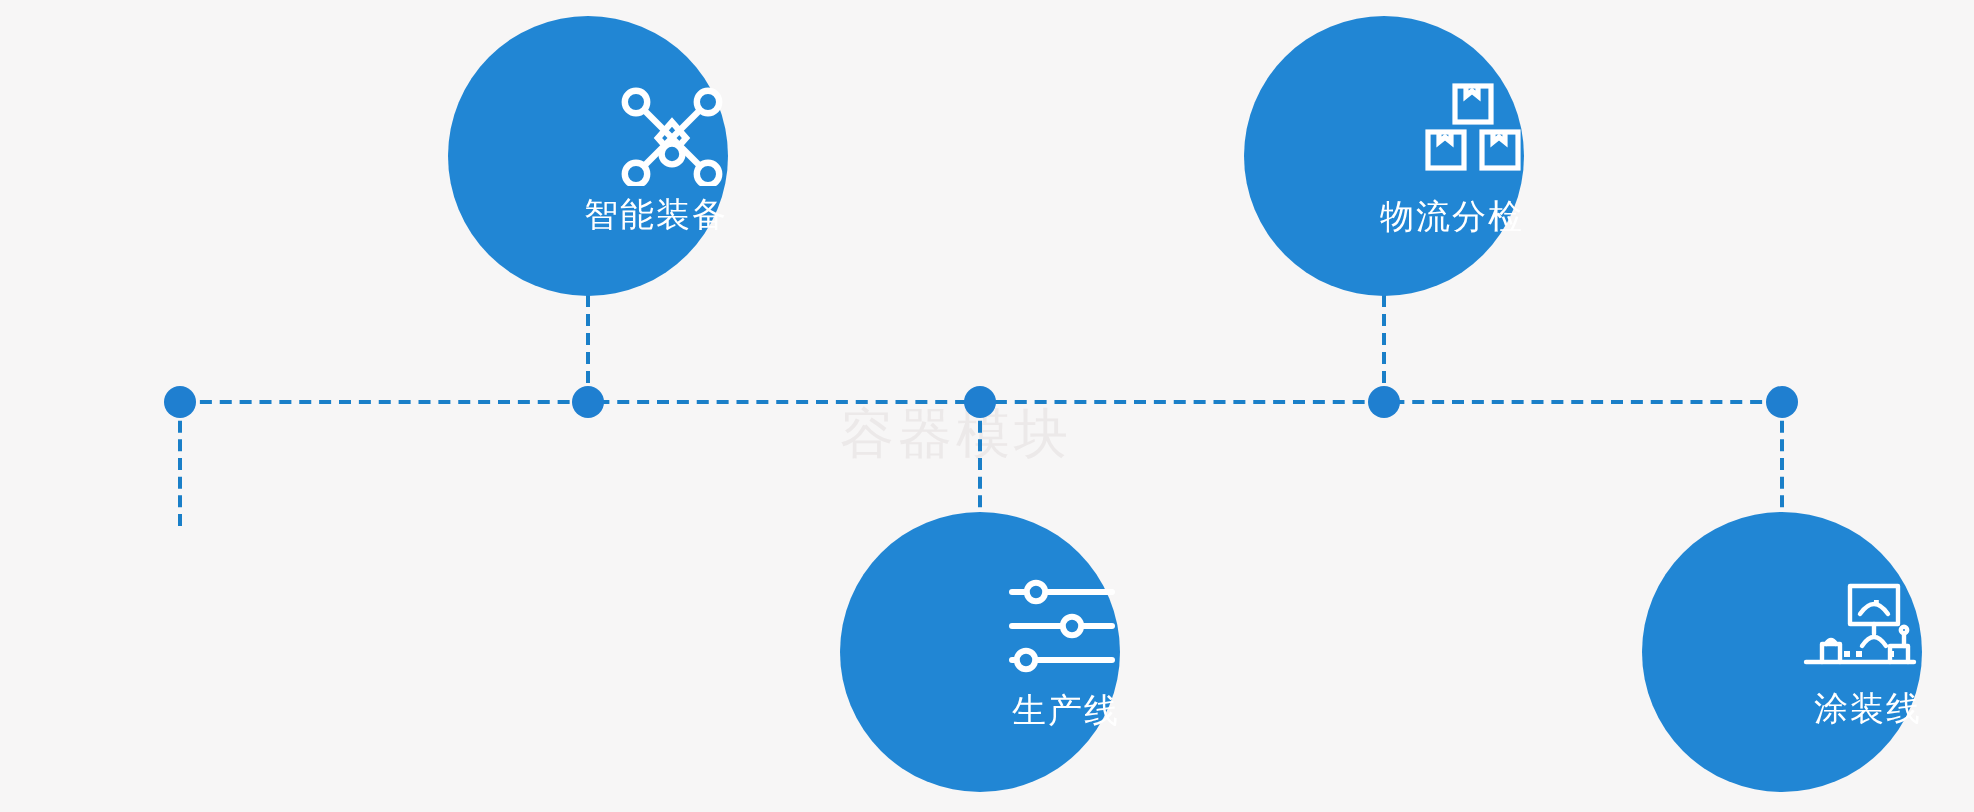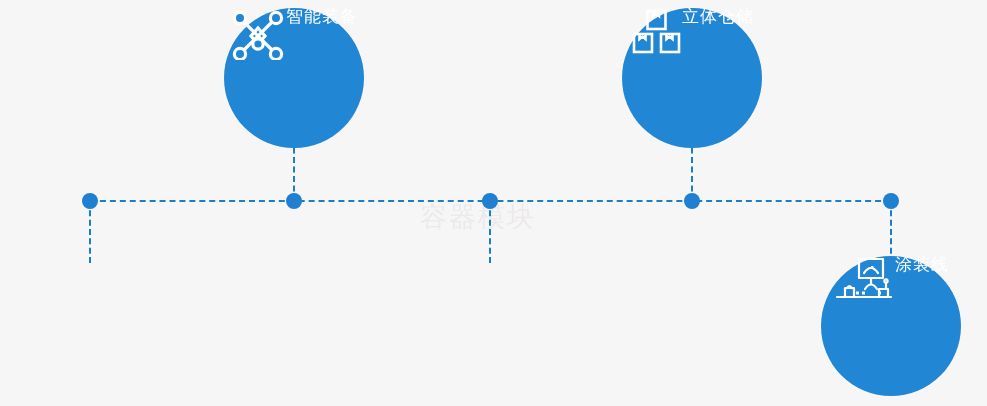--- a/index.html
+++ b/index.html
@@ -68,21 +68,22 @@
   .node.n5 { left: 883px; top: 193px; }
 
   
   .bubble {
     position: absolute;
     width: 140px;
     height: 140px;
     border-radius: 50%;
     background: #2186d4;
     display: flex;
-    align-items: flex-start;
+    flex-direction: column;
+    align-items: flex-end;
     justify-content: center;
   }
   .bubble .icon {
     width: 56px;
     height: 52px;
     display: block;
     margin-bottom: 6px;
   }
   .bubble .icon svg { display: block; width: 100%; height: 100%; }
   .bubble .caption {
@@ -150,24 +151,41 @@
         <g fill="none" stroke="#ffffff" stroke-width="2.6">
           <rect x="17.5" y="3" width="18" height="18"></rect>
           <path d="M23 3 v5 l3 -2.4 l3 2.4 v-5"></path>
           <rect x="4" y="26" width="18" height="18"></rect>
           <path d="M9.5 26 v5 l3 -2.4 l3 2.4 v-5"></path>
           <rect x="31" y="26" width="18" height="18"></rect>
           <path d="M36.5 26 v5 l3 -2.4 l3 2.4 v-5"></path>
         </g>
       </svg>
     </span>
-    <span class="caption">立体仓储</span>
-  </div>
-
-
+    <span class="caption">物流分检</span>
+  </div>
+
+
+  <div class="bubble prod">
+    <span class="icon">
+      <svg viewBox="0 0 58 48">
+        <g fill="none" stroke="#ffffff" stroke-width="3" stroke-linecap="round">
+          <line x1="4" y1="7" x2="54" y2="7"></line>
+          <line x1="4" y1="24" x2="54" y2="24"></line>
+          <line x1="4" y1="41" x2="54" y2="41"></line>
+        </g>
+        <g fill="#2186d4" stroke="#ffffff" stroke-width="3">
+          <circle cx="16" cy="7" r="4.6"></circle>
+          <circle cx="34" cy="24" r="4.6"></circle>
+          <circle cx="11" cy="41" r="4.6"></circle>
+        </g>
+      </svg>
+    </span>
+    <span class="caption">生产线</span>
+  </div>
 
   <div class="bubble paint">
     <span class="icon">
       <svg viewBox="0 0 62 48">
         <g fill="none" stroke="#ffffff" stroke-width="2.2" stroke-linecap="round" stroke-linejoin="round">
           <rect x="26" y="3" width="24" height="19"></rect>
           <path d="M31 17 q7 -10 14 0"></path>
           <line x1="38" y1="22" x2="38" y2="27"></line>
           <path d="M32 33 q6 -9 12 0"></path>
           <line x1="4" y1="41" x2="58" y2="41"></line>

